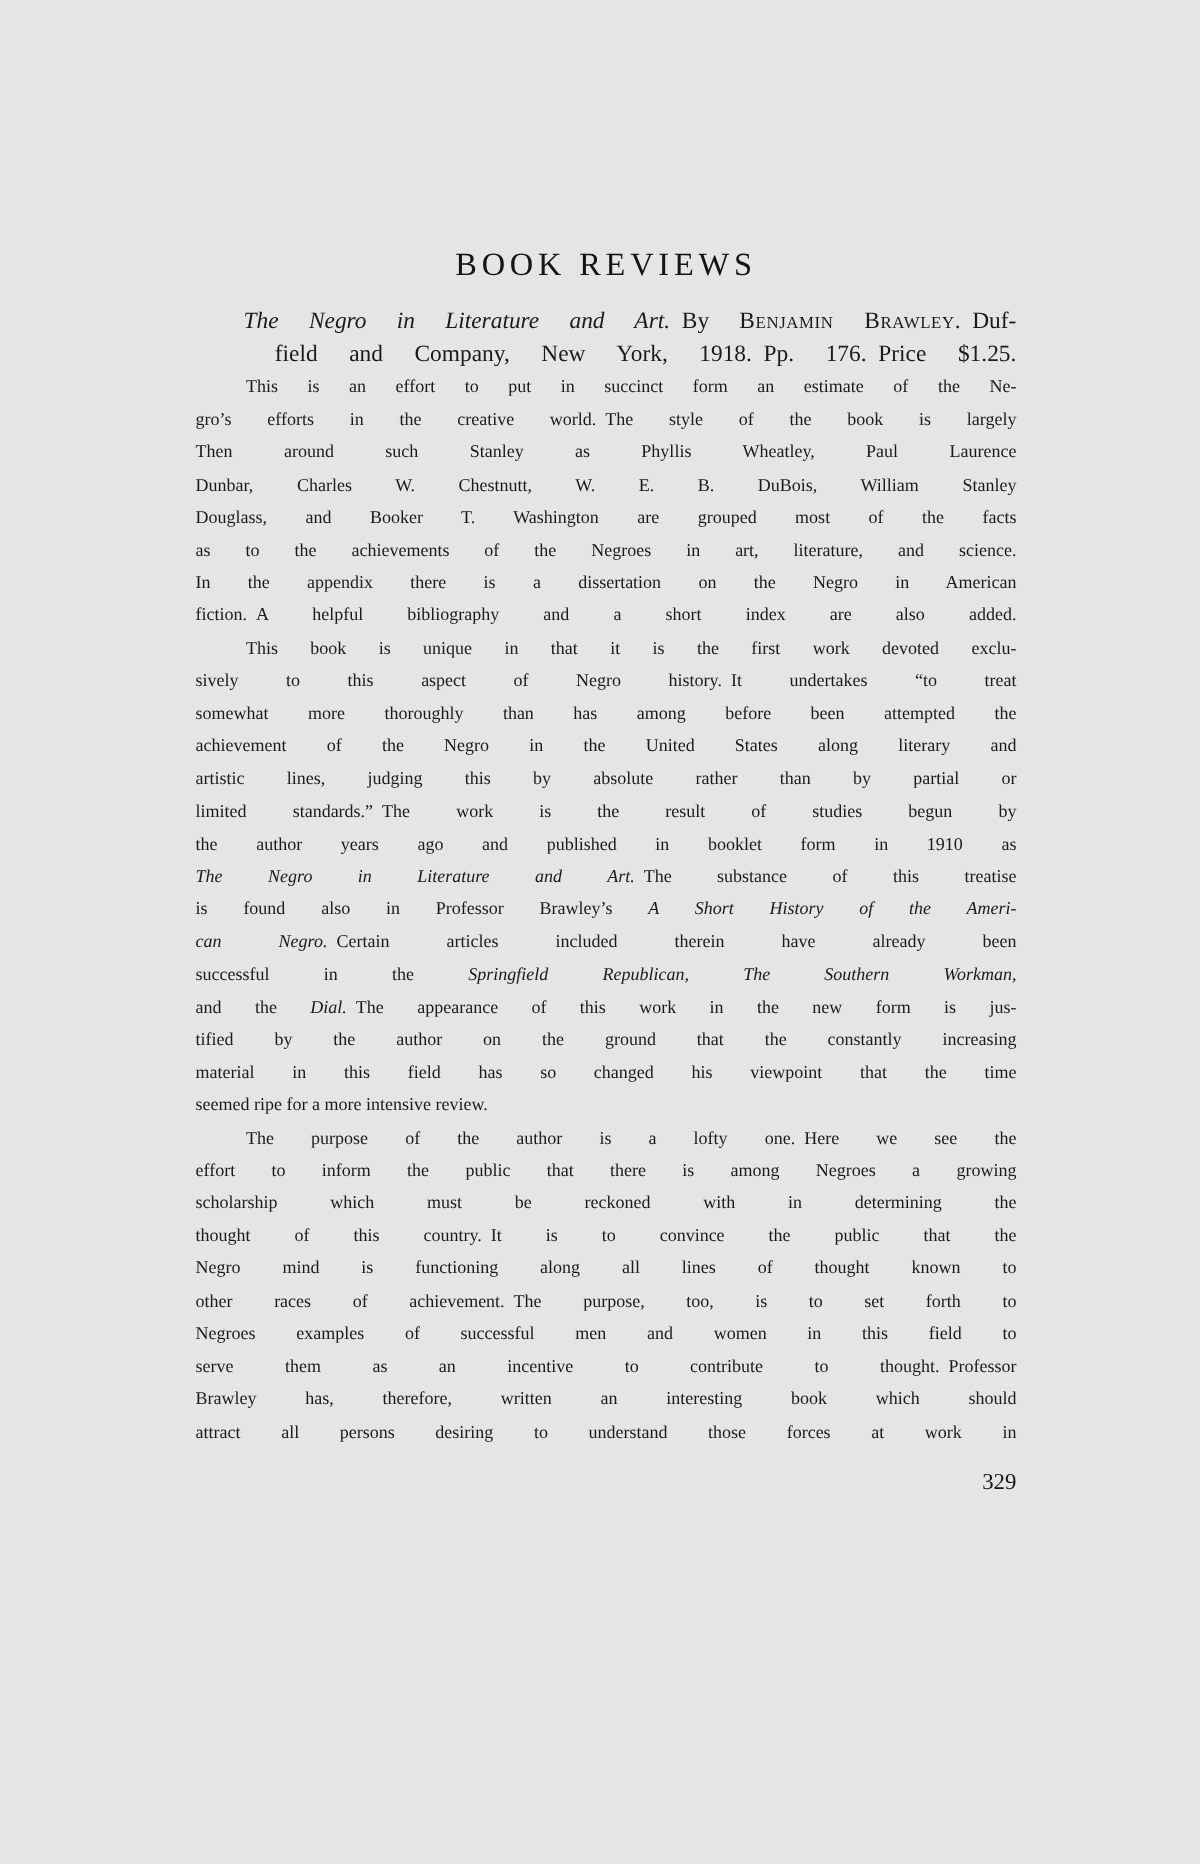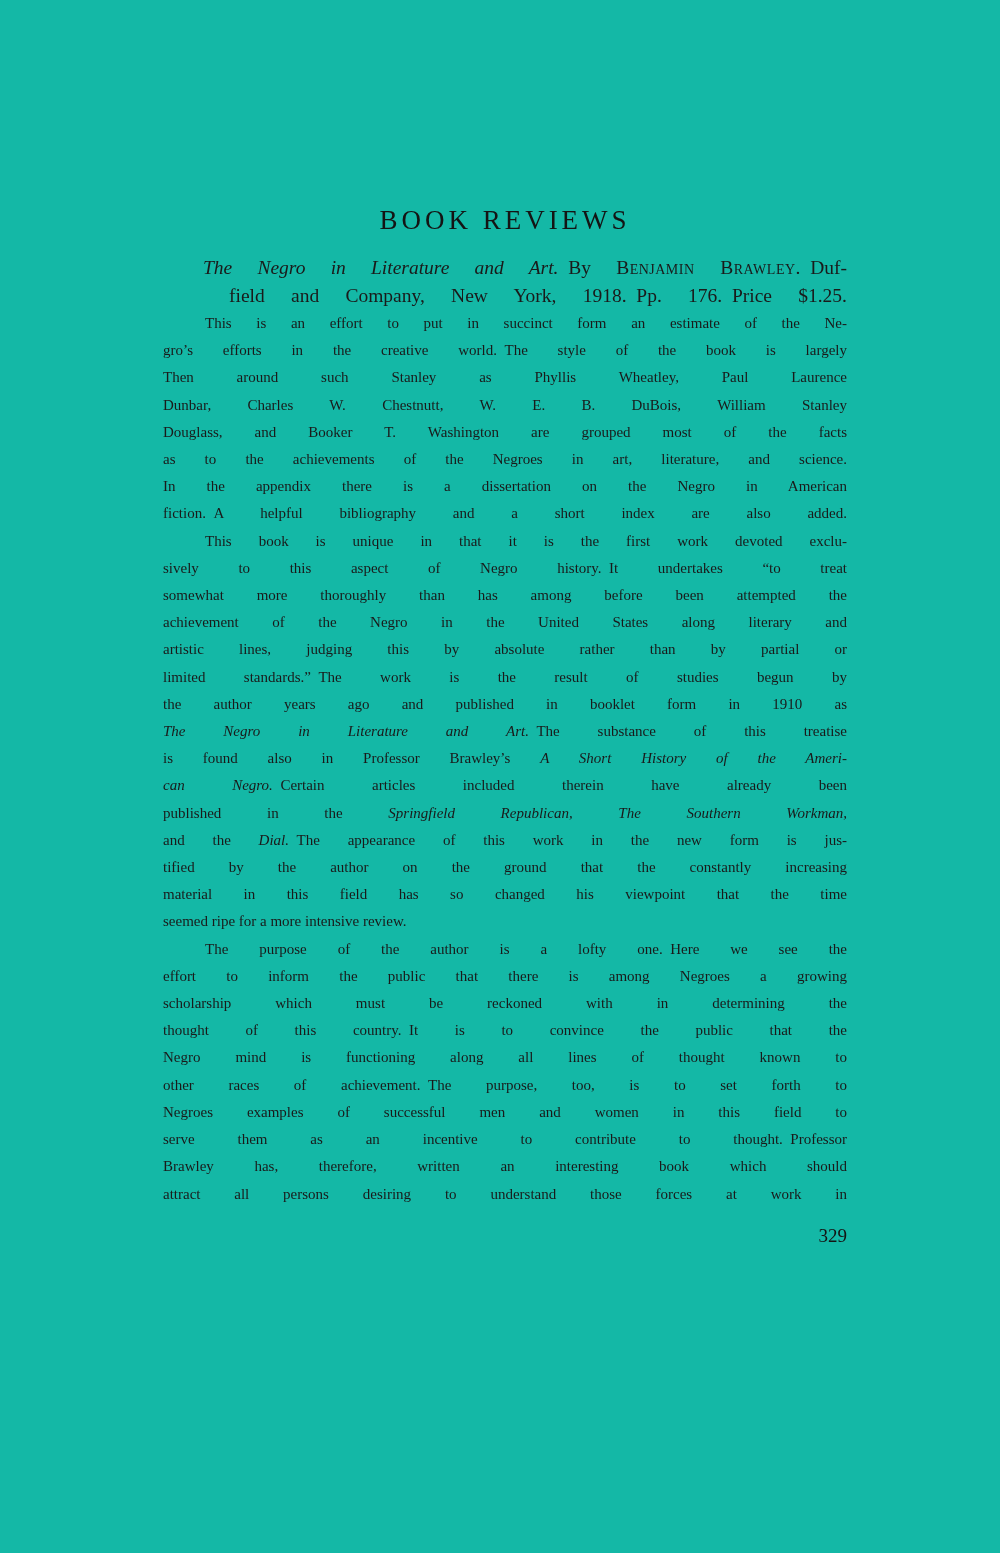--- a/index.html
+++ b/index.html
@@ -1,21 +1,21 @@
 <!DOCTYPE html>
 <html><head>
 <meta charset="utf-8">
 <title>Scanned Page</title>
 <style>
   html, body { margin: 0; padding: 0; background: #ffffff; }
   .page {
     position: relative;
     width: 1000px;
     height: 1553px;
-    background: #14b8a6;
+    background: #e5e5e5;
     color: #1a1a1a;
     font-family: "Liberation Serif", "DejaVu Serif", serif;
     overflow: hidden;
   }
   .text-col {
     position: absolute;
     left: 163px;
     top: 0;
     width: 684px;
   }
@@ -87,21 +87,21 @@
           <div class="line first"><span class="normal">This book is unique in that it is the first work devoted exclu-</span></div>
           <div class="line"><span class="normal">sively to this aspect of Negro history. It undertakes “to treat</span></div>
           <div class="line"><span class="normal">somewhat more thoroughly than has among before been attempted the</span></div>
           <div class="line"><span class="normal">achievement of the Negro in the United States along literary and</span></div>
           <div class="line"><span class="normal">artistic lines, judging this by absolute rather than by partial or</span></div>
           <div class="line"><span class="normal">limited standards.” The work is the result of studies begun by</span></div>
           <div class="line"><span class="normal">the author years ago and published in booklet form in 1910 as</span></div>
           <div class="line"><span class="italic">The Negro in Literature and Art.</span><span class="normal"> The substance of this treatise</span></div>
           <div class="line"><span class="normal">is found also in Professor Brawley’s </span><span class="italic">A Short History of the Ameri-</span></div>
           <div class="line"><span class="italic">can Negro.</span><span class="normal"> Certain articles included therein have already been</span></div>
-          <div class="line"><span class="normal">published in the </span><span class="italic">Springfield Republican, The Southern Workman,</span></div>
+          <div class="line"><span class="normal">successful in the </span><span class="italic">Springfield Republican, The Southern Workman,</span></div>
           <div class="line"><span class="normal">and the </span><span class="italic">Dial.</span><span class="normal"> The appearance of this work in the new form is jus-</span></div>
           <div class="line"><span class="normal">tified by the author on the ground that the constantly increasing</span></div>
           <div class="line"><span class="normal">material in this field has so changed his viewpoint that the time</span></div>
           <div class="line flush"><span class="normal">seemed ripe for a more intensive review.</span></div>
         </div>
         <div class="para">
           <div class="line first"><span class="normal">The purpose of the author is a lofty one. Here we see the</span></div>
           <div class="line"><span class="normal">effort to inform the public that there is among Negroes a growing</span></div>
           <div class="line"><span class="normal">scholarship which must be reckoned with in determining the</span></div>
           <div class="line"><span class="normal">thought of this country. It is to convince the public that the</span></div>

